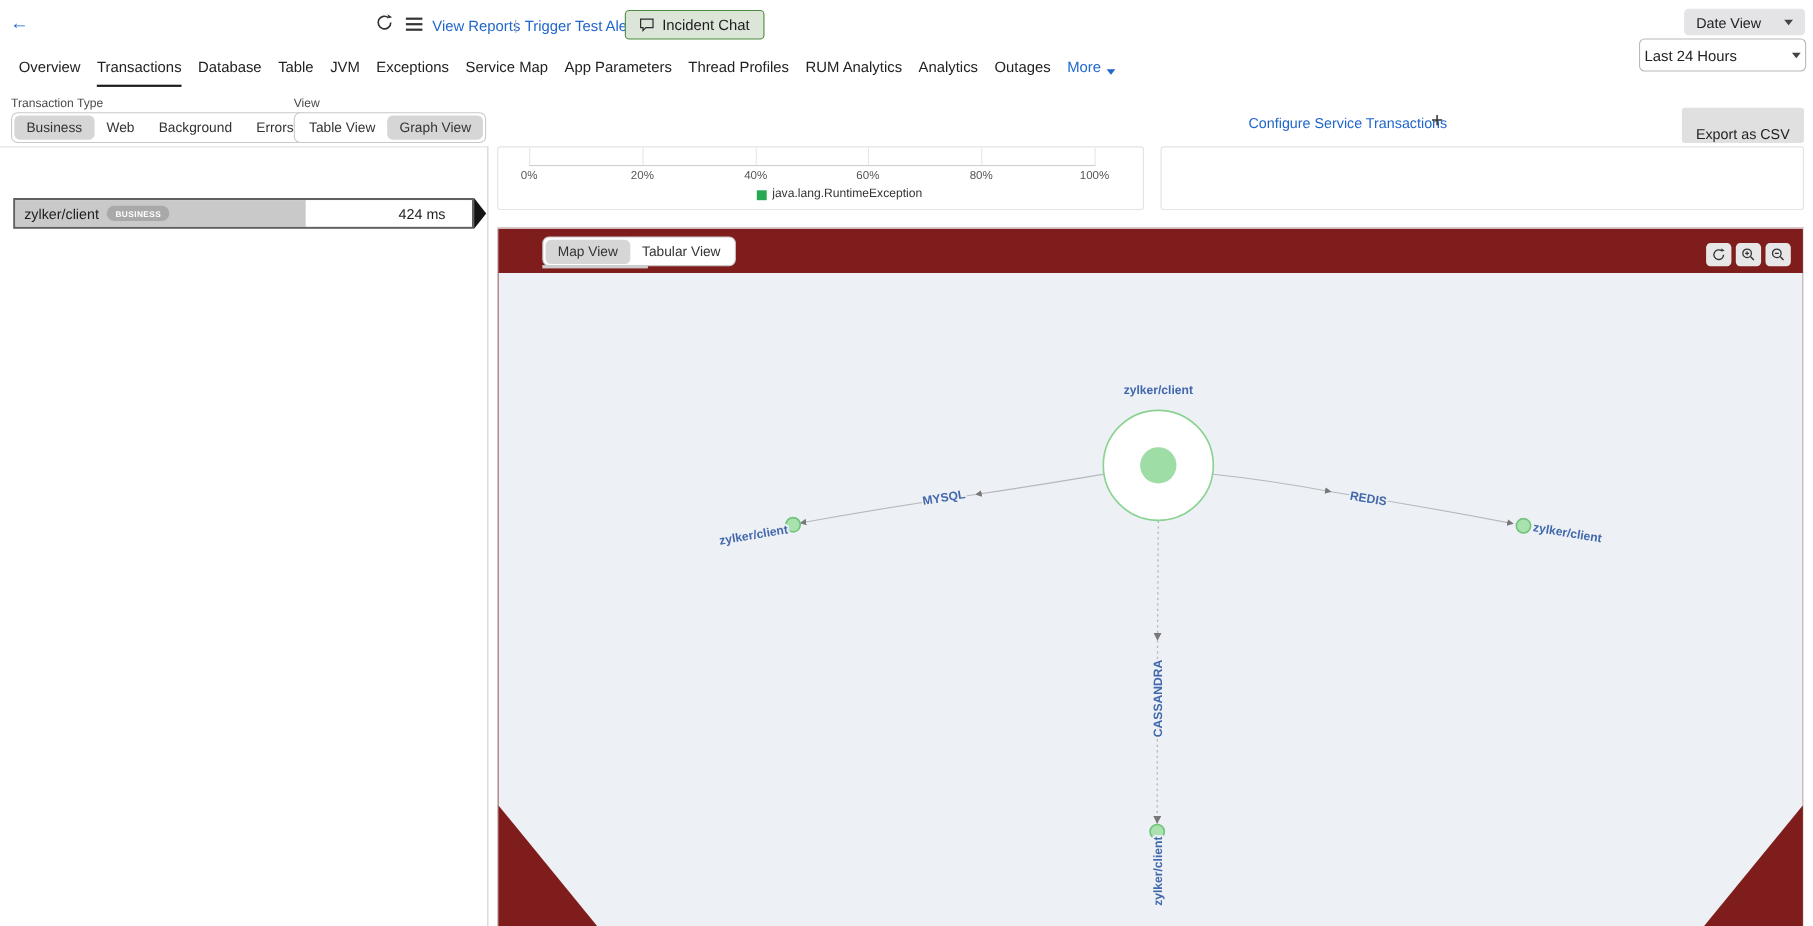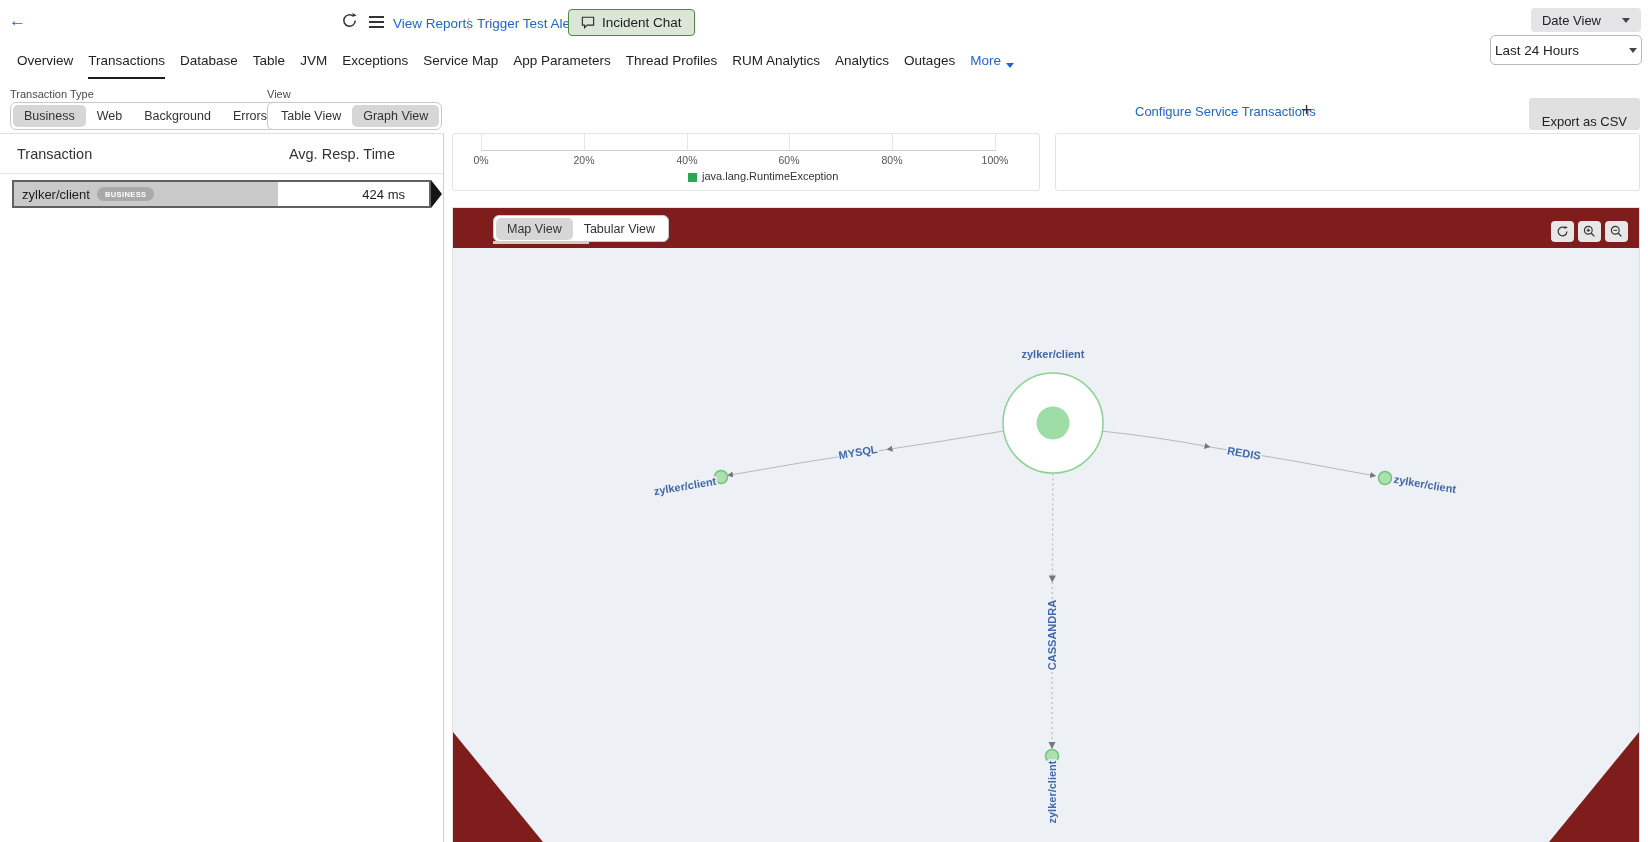--- a/index.html
+++ b/index.html
@@ -150,24 +150,20 @@
   <div class="btn-group" style="left:267px">
     <button class="gbtn">Table View</button>
     <button class="gbtn selected">Graph View</button>
   </div>
 
   <a class="link configure">Configure Service Transactions</a>
   <span class="plus-ico">+</span>
   <button class="export-btn">Export as CSV</button>
 
   <div class="left-panel">
-    <div class="tbl-head">
-      <span class="c1">Transaction</span>
-      <span class="c2">Avg. Resp. Time</span>
-    </div>
     <div class="trow">
       <div class="graypart">
         <span class="name">zylker/client</span>
         <span class="badge">BUSINESS</span>
       </div>
       <div class="valpart">
         <span>424 ms</span>
       </div>
     </div>
     <div class="trow-arrow"></div>

